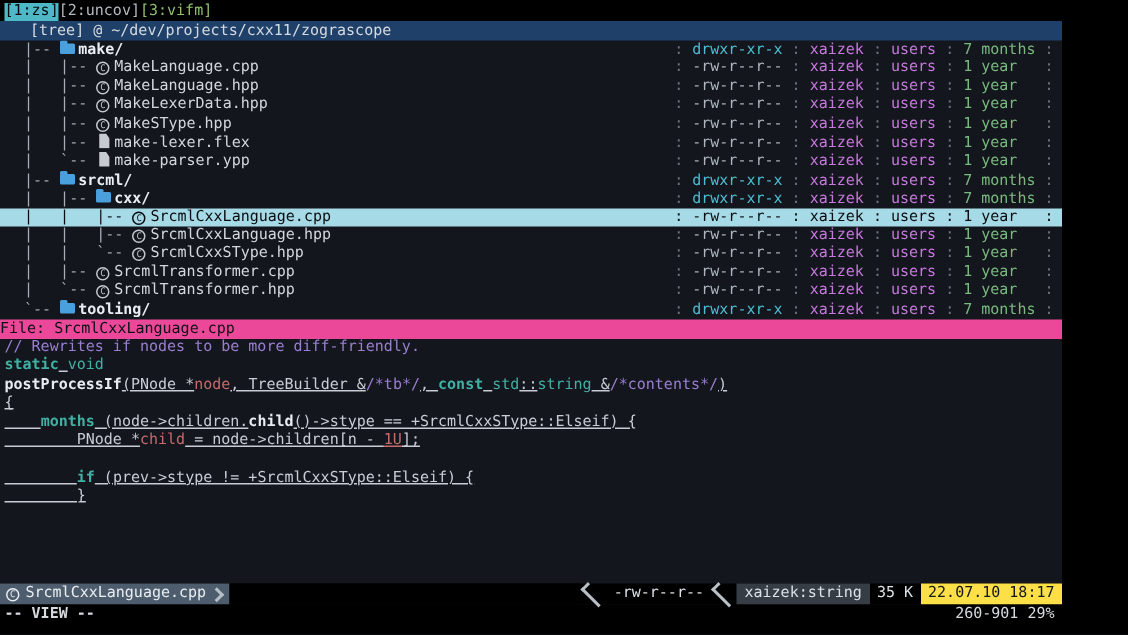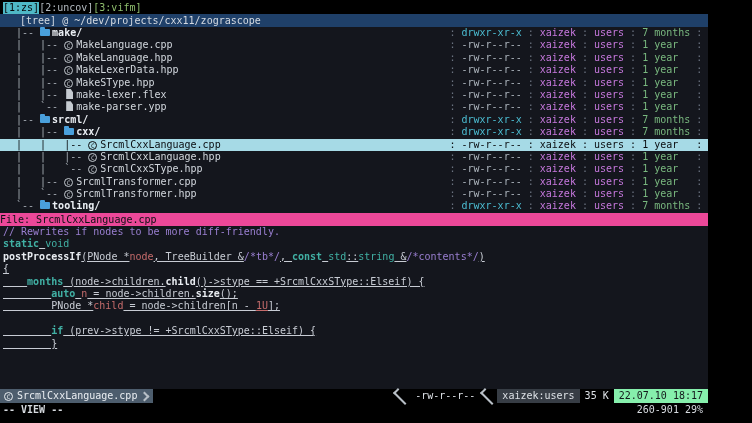--- a/index.html
+++ b/index.html
@@ -66,21 +66,21 @@
   .sbar { height:14px; flex:0 0 auto; display:flex; align-items:stretch; background:#000; line-height:14px; color:#dde1e6; }
   .seg-left { background:#4d5d6d; color:#eaeef2; padding:0 5px 0 4px; display:flex; align-items:center; gap:4px; }
   .seg-left .ficon.cpp { border-color:#eaeef2; color:#eaeef2; margin-right:0; }
   .seg-mid { flex:1 1 auto; background:#000; }
   .seg-right { display:flex; align-items:stretch; gap:0; }
   .seg-right > span { display:flex; align-items:center; padding:0 5px; }
   .chev { width:5px; height:5px; border-top:2px solid #b8bfc6; border-right:2px solid #b8bfc6; display:inline-block; align-self:center; flex:0 0 auto; }
   .chev.r { transform:rotate(45deg); }
   .chev.l { transform:rotate(-135deg); }
   .owner-seg { background:#373d45; }
-  .time-seg  { background:#86efac; color:#14171b; }
+  .time-seg  { background:#fde047; color:#14171b; }
   
   .ruler { height:13px; line-height:13px; flex:0 0 auto; background:#000; display:flex; justify-content:space-between; padding:0 5px 0 3px; color:#d6dadf; }
   .ruler .mode { font-weight:bold; }
 </style>
 </head>
 <body>
 
 <div class="screen">
 
   <div class="tmux-bar">
@@ -112,39 +112,38 @@
   <div class="divider">
     <span>File: SrcmlCxxLanguage.cpp</span>
   </div>
 
   <div class="code">
       <div class="cline"><span class="cm">// Rewrites if nodes to be more diff-friendly.</span></div>
       <div class="cline"><span class="kw">static</span><span class="pl"> </span><span class="ty">void</span></div>
       <div class="cline"><span class="fn">postProcessIf</span><span class="pl">(PNode *</span><span class="pr">node</span><span class="pl">, TreeBuilder &amp;</span><span class="cm">/*tb*/</span><span class="pl">, </span><span class="kw">const</span><span class="pl"> </span><span class="ty">std</span><span class="pl">::</span><span class="ty">string</span><span class="pl"> &amp;</span><span class="cm">/*contents*/</span><span class="pl">)</span></div>
       <div class="cline"><span class="pl">{</span></div>
       <div class="cline"><span class="pl">    </span><span class="kw">months</span><span class="pl"> (node-&gt;children.</span><span class="mth">child</span><span class="pl">()-&gt;stype == +SrcmlCxxSType::Elseif) {</span></div>
-      <div class="cline"><span class="pl">        </span><span class="kw">auto</span><span class="pl"> </span><span class="pr">n</span><span class="pl"> = node-&gt;children.</span><span class="mth">size</span><span class="pl">();</span></div>
       <div class="cline"><span class="pl">        PNode *</span><span class="pr">child</span><span class="pl"> = node-&gt;children[n - </span><span class="num">1U</span><span class="pl">];</span></div>
       <div class="cline"> </div>
       <div class="cline"><span class="pl">        </span><span class="kw">if</span><span class="pl"> (prev-&gt;stype != +SrcmlCxxSType::Elseif) {</span></div>
       <div class="cline"><span class="pl">        }</span></div>
     </div>
 
   <div class="sbar">
     <div class="seg-left">
       <span class="ficon cpp">C</span>
       <span>SrcmlCxxLanguage.cpp</span>
       <span class="chev r"></span>
     </div>
     <div class="seg-mid"></div>
     <div class="seg-right">
       <span class="chev l"></span>
       <span>-rw-r--r--</span>
       <span class="chev l"></span>
-      <span class="owner-seg">xaizek:users</span>
+      <span class="owner-seg">xaizek:string</span>
       <span class="size-seg">35 K</span>
       <span class="time-seg">22.07.10 18:17</span>
     </div>
   </div>
 
   <div class="ruler">
     <span class="mode">-- VIEW --</span>
     <span>260-901 29%</span>
   </div>
 

